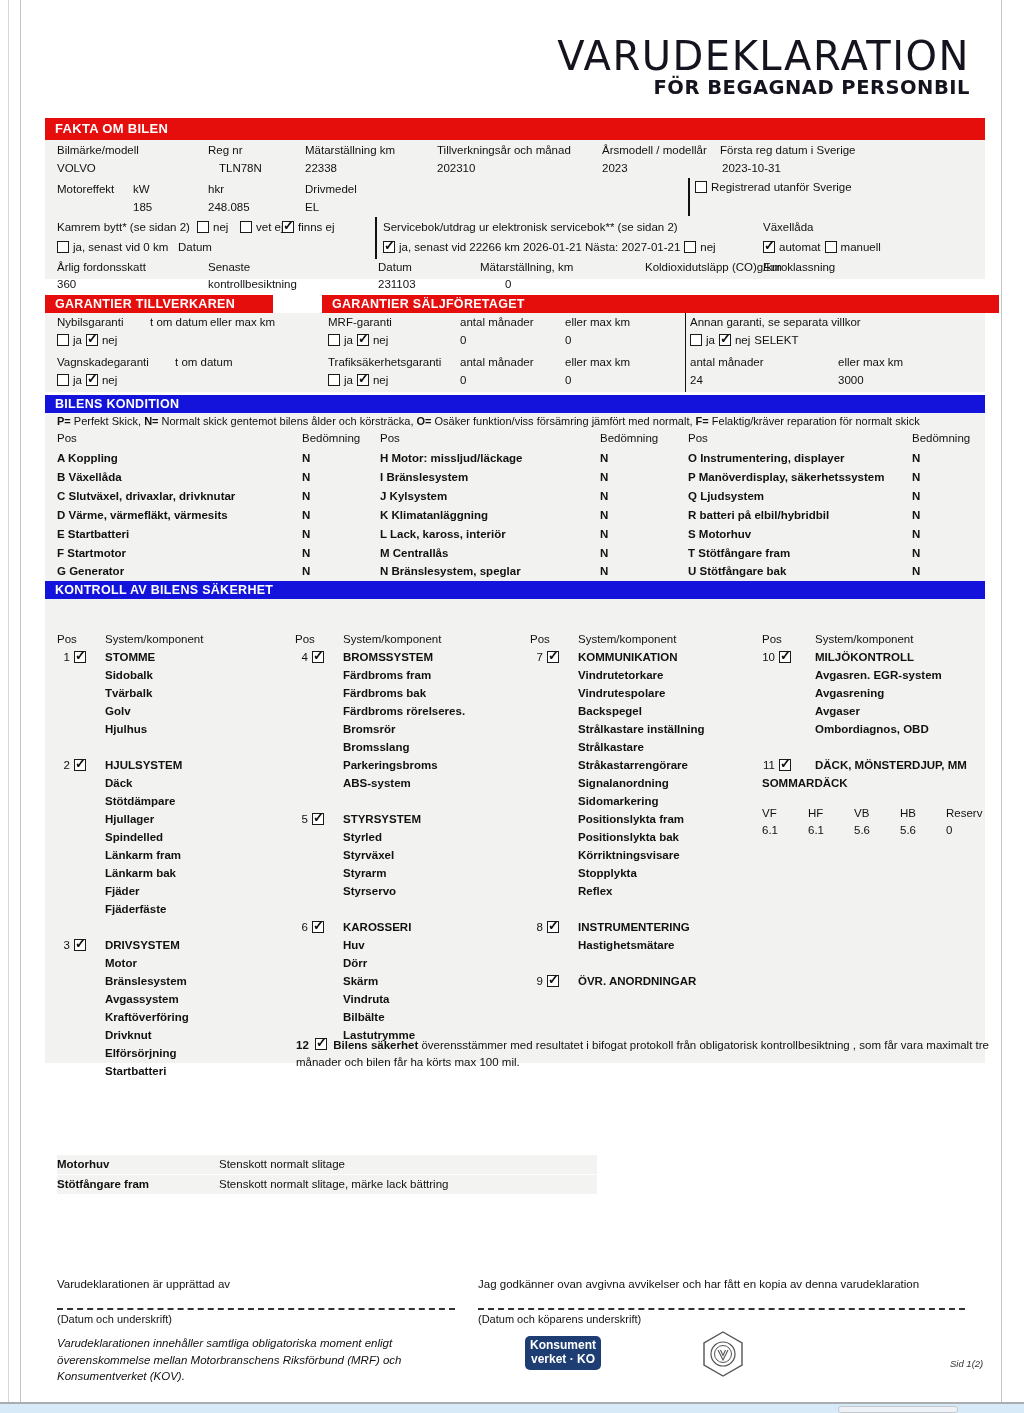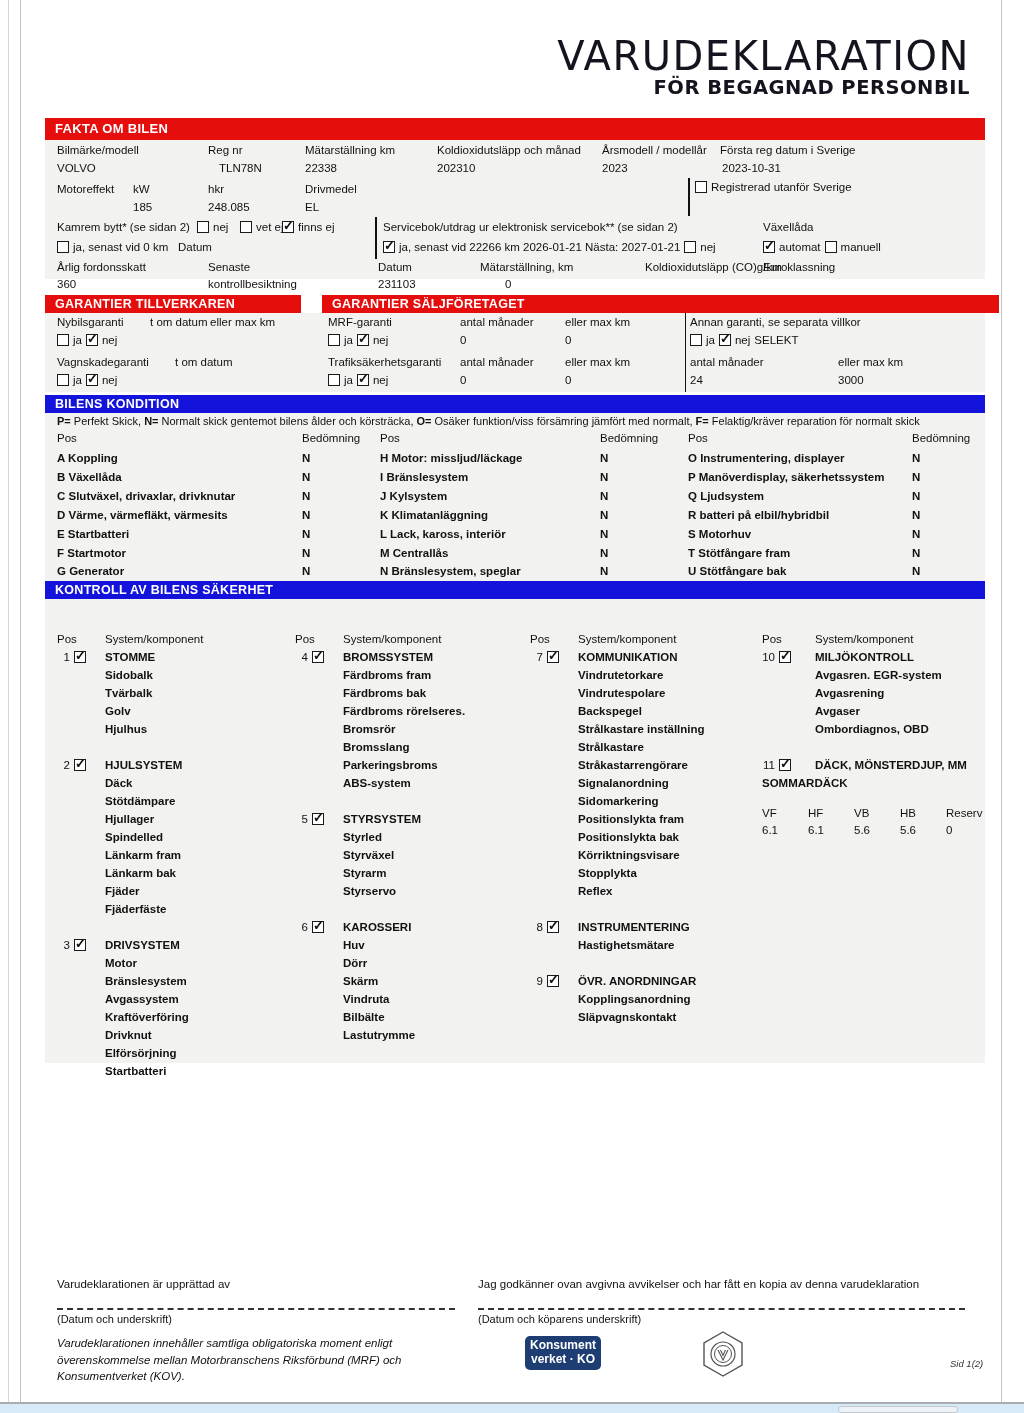--- a/index.html
+++ b/index.html
@@ -65,21 +65,21 @@
     <div class="title1">VARUDEKLARATION</div>
     <div class="title2">FÖR BEGAGNAD PERSONBIL</div>
   </div>
 
   <div class="sec" style="left:45px;top:118px;width:940px">
     <div class="hdr-red">FAKTA OM BILEN</div>
     <div class="body-grey" style="top:22px;height:139px">
       <span class="ab lbl" style="left:12px;top:4px">Bilmärke/modell</span>
       <span class="ab lbl" style="left:163px;top:4px">Reg nr</span>
       <span class="ab lbl" style="left:260px;top:4px">Mätarställning km</span>
-      <span class="ab lbl" style="left:392px;top:4px">Koldioxidutsläpp och månad</span>
+      <span class="ab lbl" style="left:392px;top:4px">Tillverkningsår och månad</span>
       <span class="ab lbl" style="left:557px;top:4px">Årsmodell / modellår</span>
       <span class="ab lbl" style="left:675px;top:4px">Första reg datum i Sverige</span>
 
       <span class="ab lbl" style="left:12px;top:22px">VOLVO</span>
       <span class="ab lbl" style="left:174px;top:22px">TLN78N</span>
       <span class="ab lbl" style="left:260px;top:22px">22338</span>
       <span class="ab lbl" style="left:392px;top:22px">202310</span>
       <span class="ab lbl" style="left:557px;top:22px">2023</span>
       <span class="ab lbl" style="left:677px;top:22px">2023-10-31</span>
 
@@ -140,21 +140,21 @@
       <span class="ab lbl" style="left:718px;top:121px">Euroklassning</span>
 
       <span class="ab lbl" style="left:12px;top:138px">360</span>
       <span class="ab lbl" style="left:163px;top:138px">kontrollbesiktning</span>
       <span class="ab lbl" style="left:333px;top:138px">231103</span>
       <span class="ab lbl" style="left:460px;top:138px">0</span>
     </div>
   </div>
 
   <div class="sec" style="left:45px;top:295px;width:940px">
-    <div class="hdr-red sm ab" style="left:0;top:0;width:256px">GARANTIER TILLVERKAREN</div>
+    <div class="hdr-red sm ab" style="left:0;top:0;width:228px">GARANTIER TILLVERKAREN</div>
     <div class="hdr-red sm ab" style="left:277px;top:0;width:677px">GARANTIER SÄLJFÖRETAGET</div>
     <div class="body-grey" style="top:18px;height:79px">
       <span class="ab lbl" style="left:12px;top:3px">Nybilsgaranti</span>
       <span class="ab lbl" style="left:105px;top:3px">t om datum</span>
       <span class="ab lbl" style="left:165px;top:3px">eller max km</span>
       <span class="cbrow" style="left:12px;top:21px">
         <span class="cb"></span>
         <span>ja</span>
         <span class="cb checked"></span>
         <span>nej</span>
@@ -415,24 +415,20 @@
             </div>
         </div>
         <div class="s-block">
           <div class="s-title-row">
               <span class="s-pos">
                 <span class="s-num">9</span>
                 <span class="cb checked"></span>
               </span>
               <span class="s-title">ÖVR. ANORDNINGAR</span>
             </div>
-          <div>
-              <div class="s-item">Kopplingsanordning</div>
-              <div class="s-item">Släpvagnskontakt</div>
-            </div>
         </div>
       </div>
 
       <div class="s-col" style="left:717px;width:225px">
         <div class="s-head">
             <span class="s-pos-h" style="width:53px">Pos</span>
             <span>System/komponent</span>
           </div>
         <div class="s-block first">
           <div class="s-title-row">
@@ -470,24 +466,41 @@
 
           <span class="tyre-cell">6.1</span>
               <span class="tyre-cell">6.1</span>
               <span class="tyre-cell">5.6</span>
               <span class="tyre-cell">5.6</span>
               <span class="tyre-cell">0</span>
             </div>
         </div>
       </div>
 
+      <div class="ab" style="left:251px;top:438px;width:700px;line-height:17px">
+        <span class="b">12</span>
+        <span class="cb checked" style="display:inline-block;vertical-align:-1px;margin:0 3px"></span>
+        <span class="b">Bilens säkerhet</span><span> överensstämmer med resultatet i bifogat protokoll från obligatorisk kontrollbesiktning , som får vara maximalt tre månader och bilen får ha körts max 100 mil.</span>
+      </div>
     </div>
   </div>
 
 
+  <div class="sec" style="left:57px;top:1155px;width:540px">
+
+      <div class="remark-row">
+        <span class="remark-part">Motorhuv</span>
+        <span class="remark-note">Stenskott normalt slitage</span>
+      </div>
+
+      <div class="remark-row">
+        <span class="remark-part">Stötfångare fram</span>
+        <span class="remark-note">Stenskott normalt slitage, märke lack bättring</span>
+      </div>
+    </div>
 
   <div class="sec" style="left:45px;top:1278px;width:940px;height:110px">
     <span class="ab lbl" style="left:12px;top:0">Varudeklarationen är upprättad av</span>
     <span class="ab lbl" style="left:433px;top:0">Jag godkänner ovan avgivna avvikelser och har fått en kopia av denna varudeklaration</span>
     <div class="sig-line" style="left:12px;top:30px;width:398px"></div>
     <div class="sig-line" style="left:433px;top:30px;width:487px"></div>
     <span class="ab caption" style="left:12px;top:35px">(Datum och underskrift)</span>
     <span class="ab caption" style="left:433px;top:35px">(Datum och köparens underskrift)</span>
     <div class="ab legal" style="left:12px;top:57px;width:430px">Varudeklarationen innehåller samtliga obligatoriska moment enligt överenskommelse mellan Motorbranschens Riksförbund (MRF) och Konsumentverket (KOV).</div>
     <div class="kv-logo" style="left:480px;top:58px">

